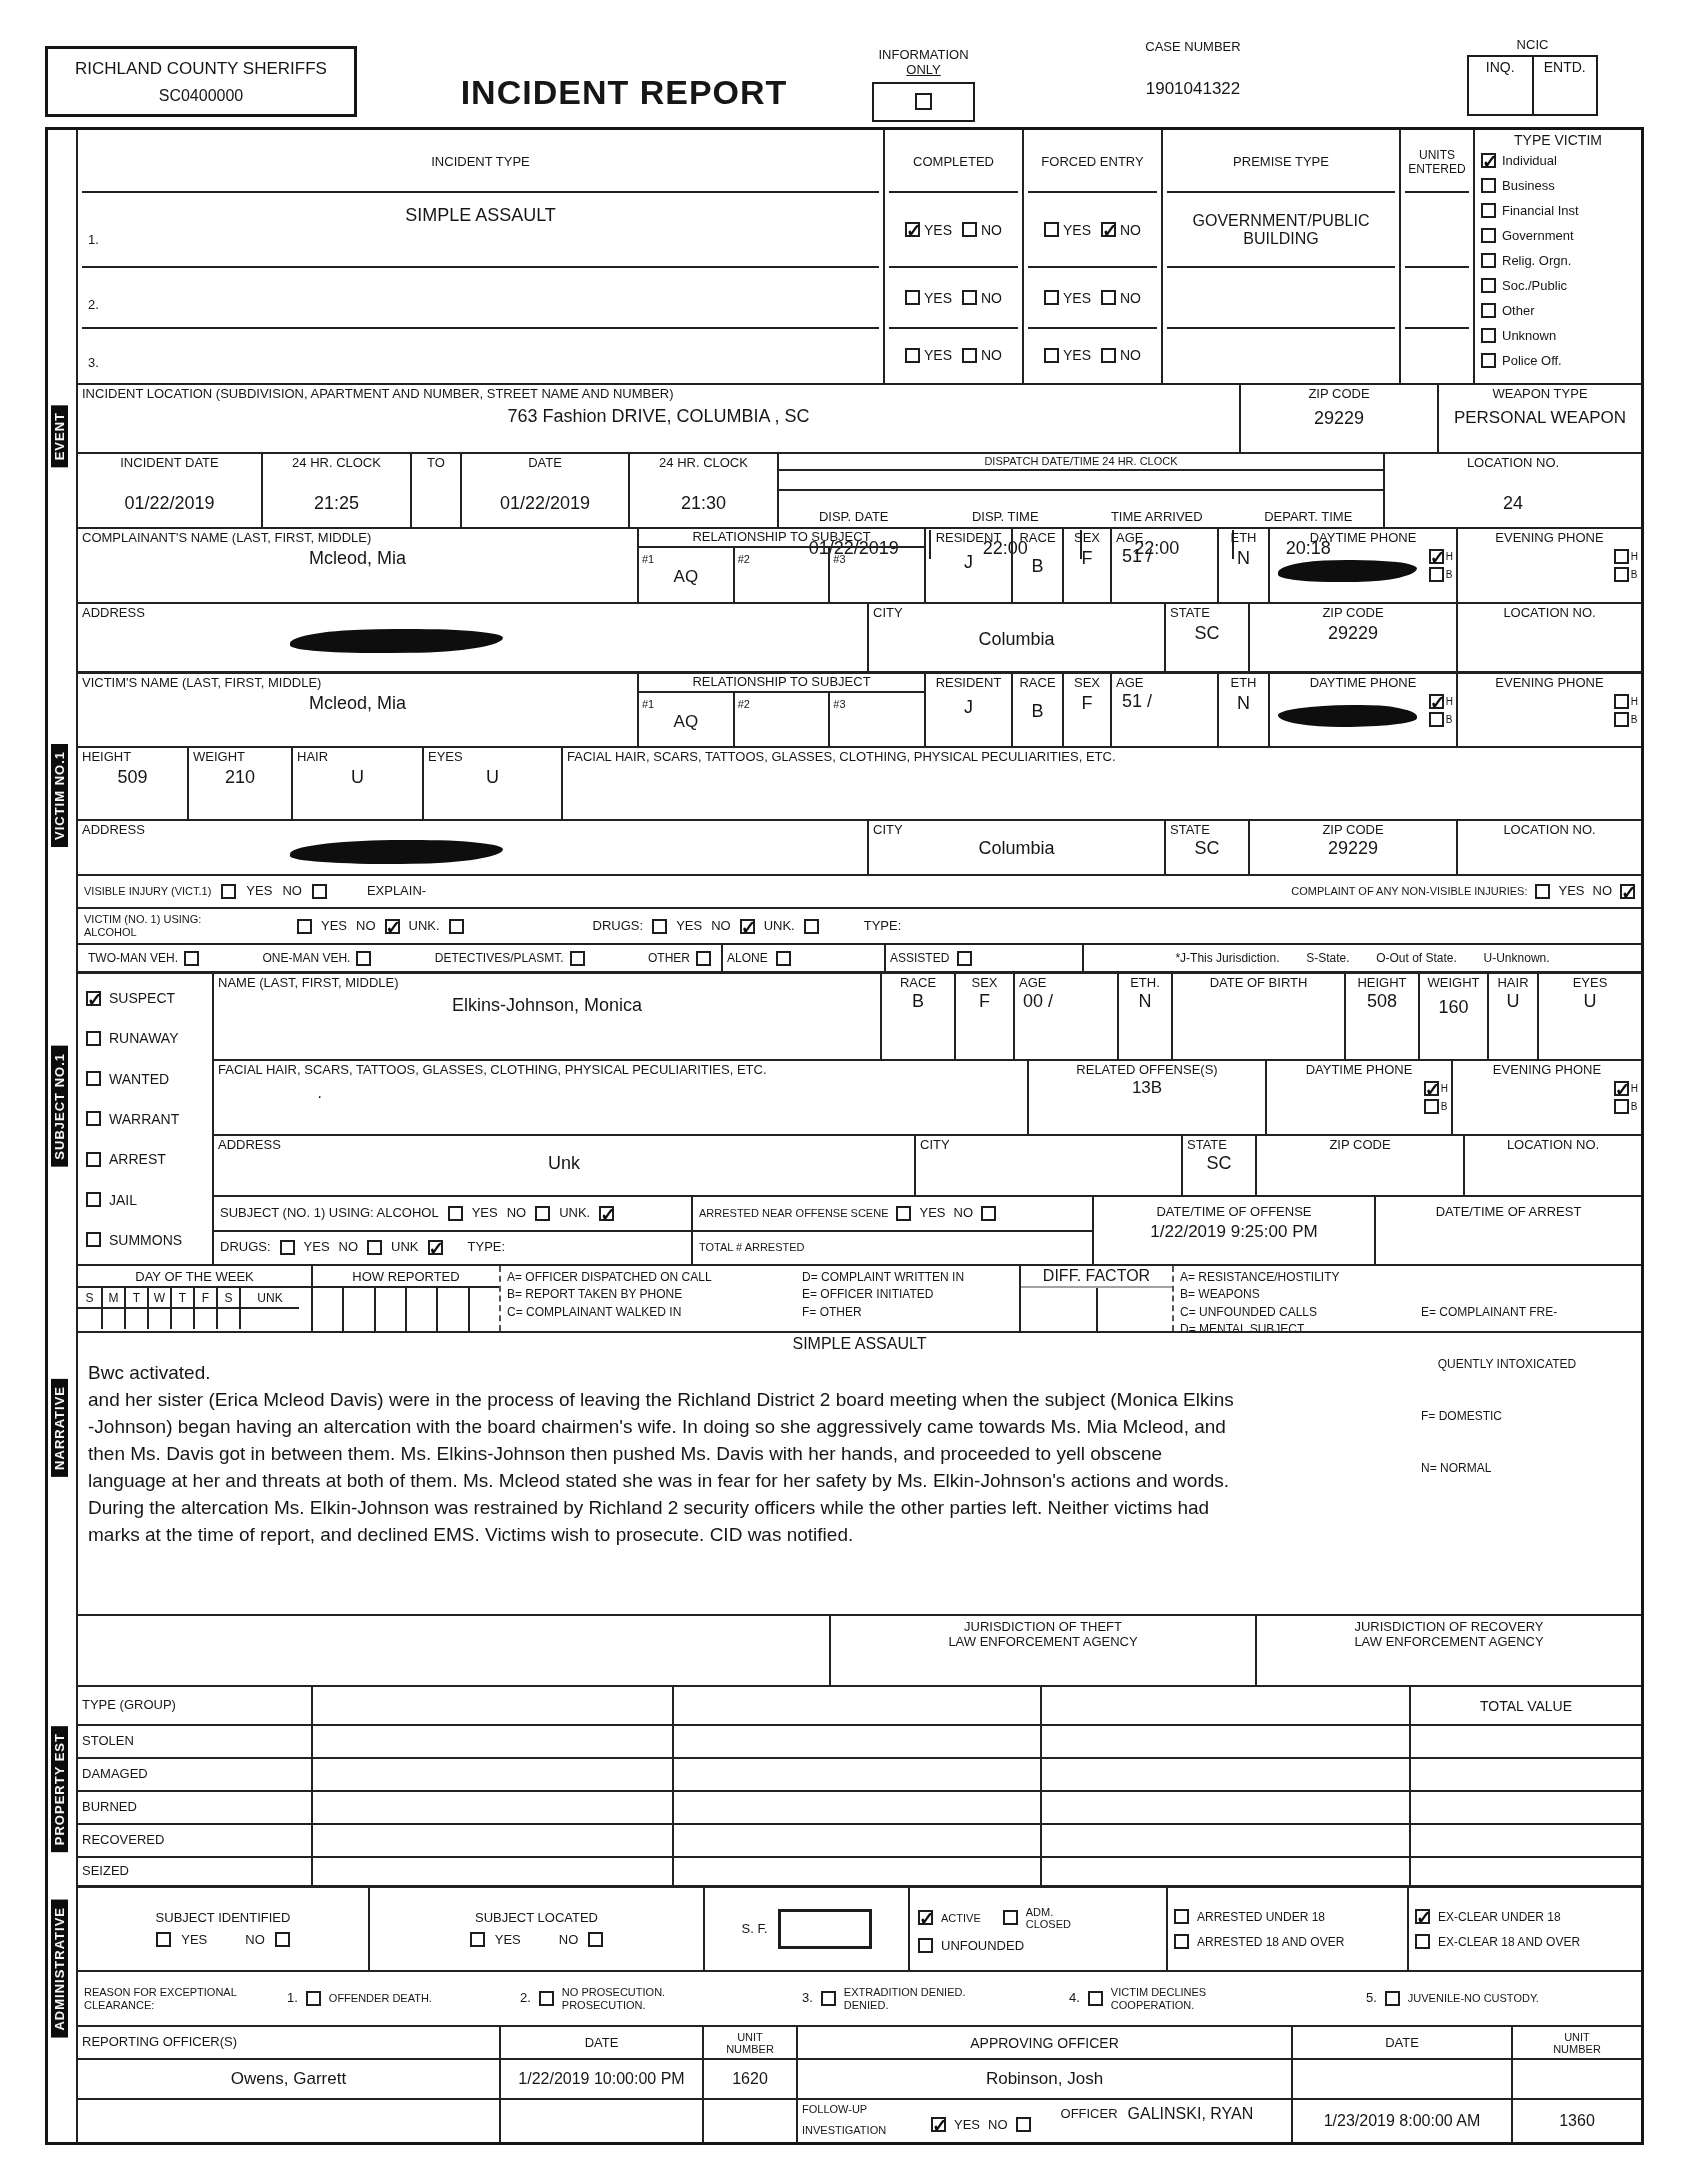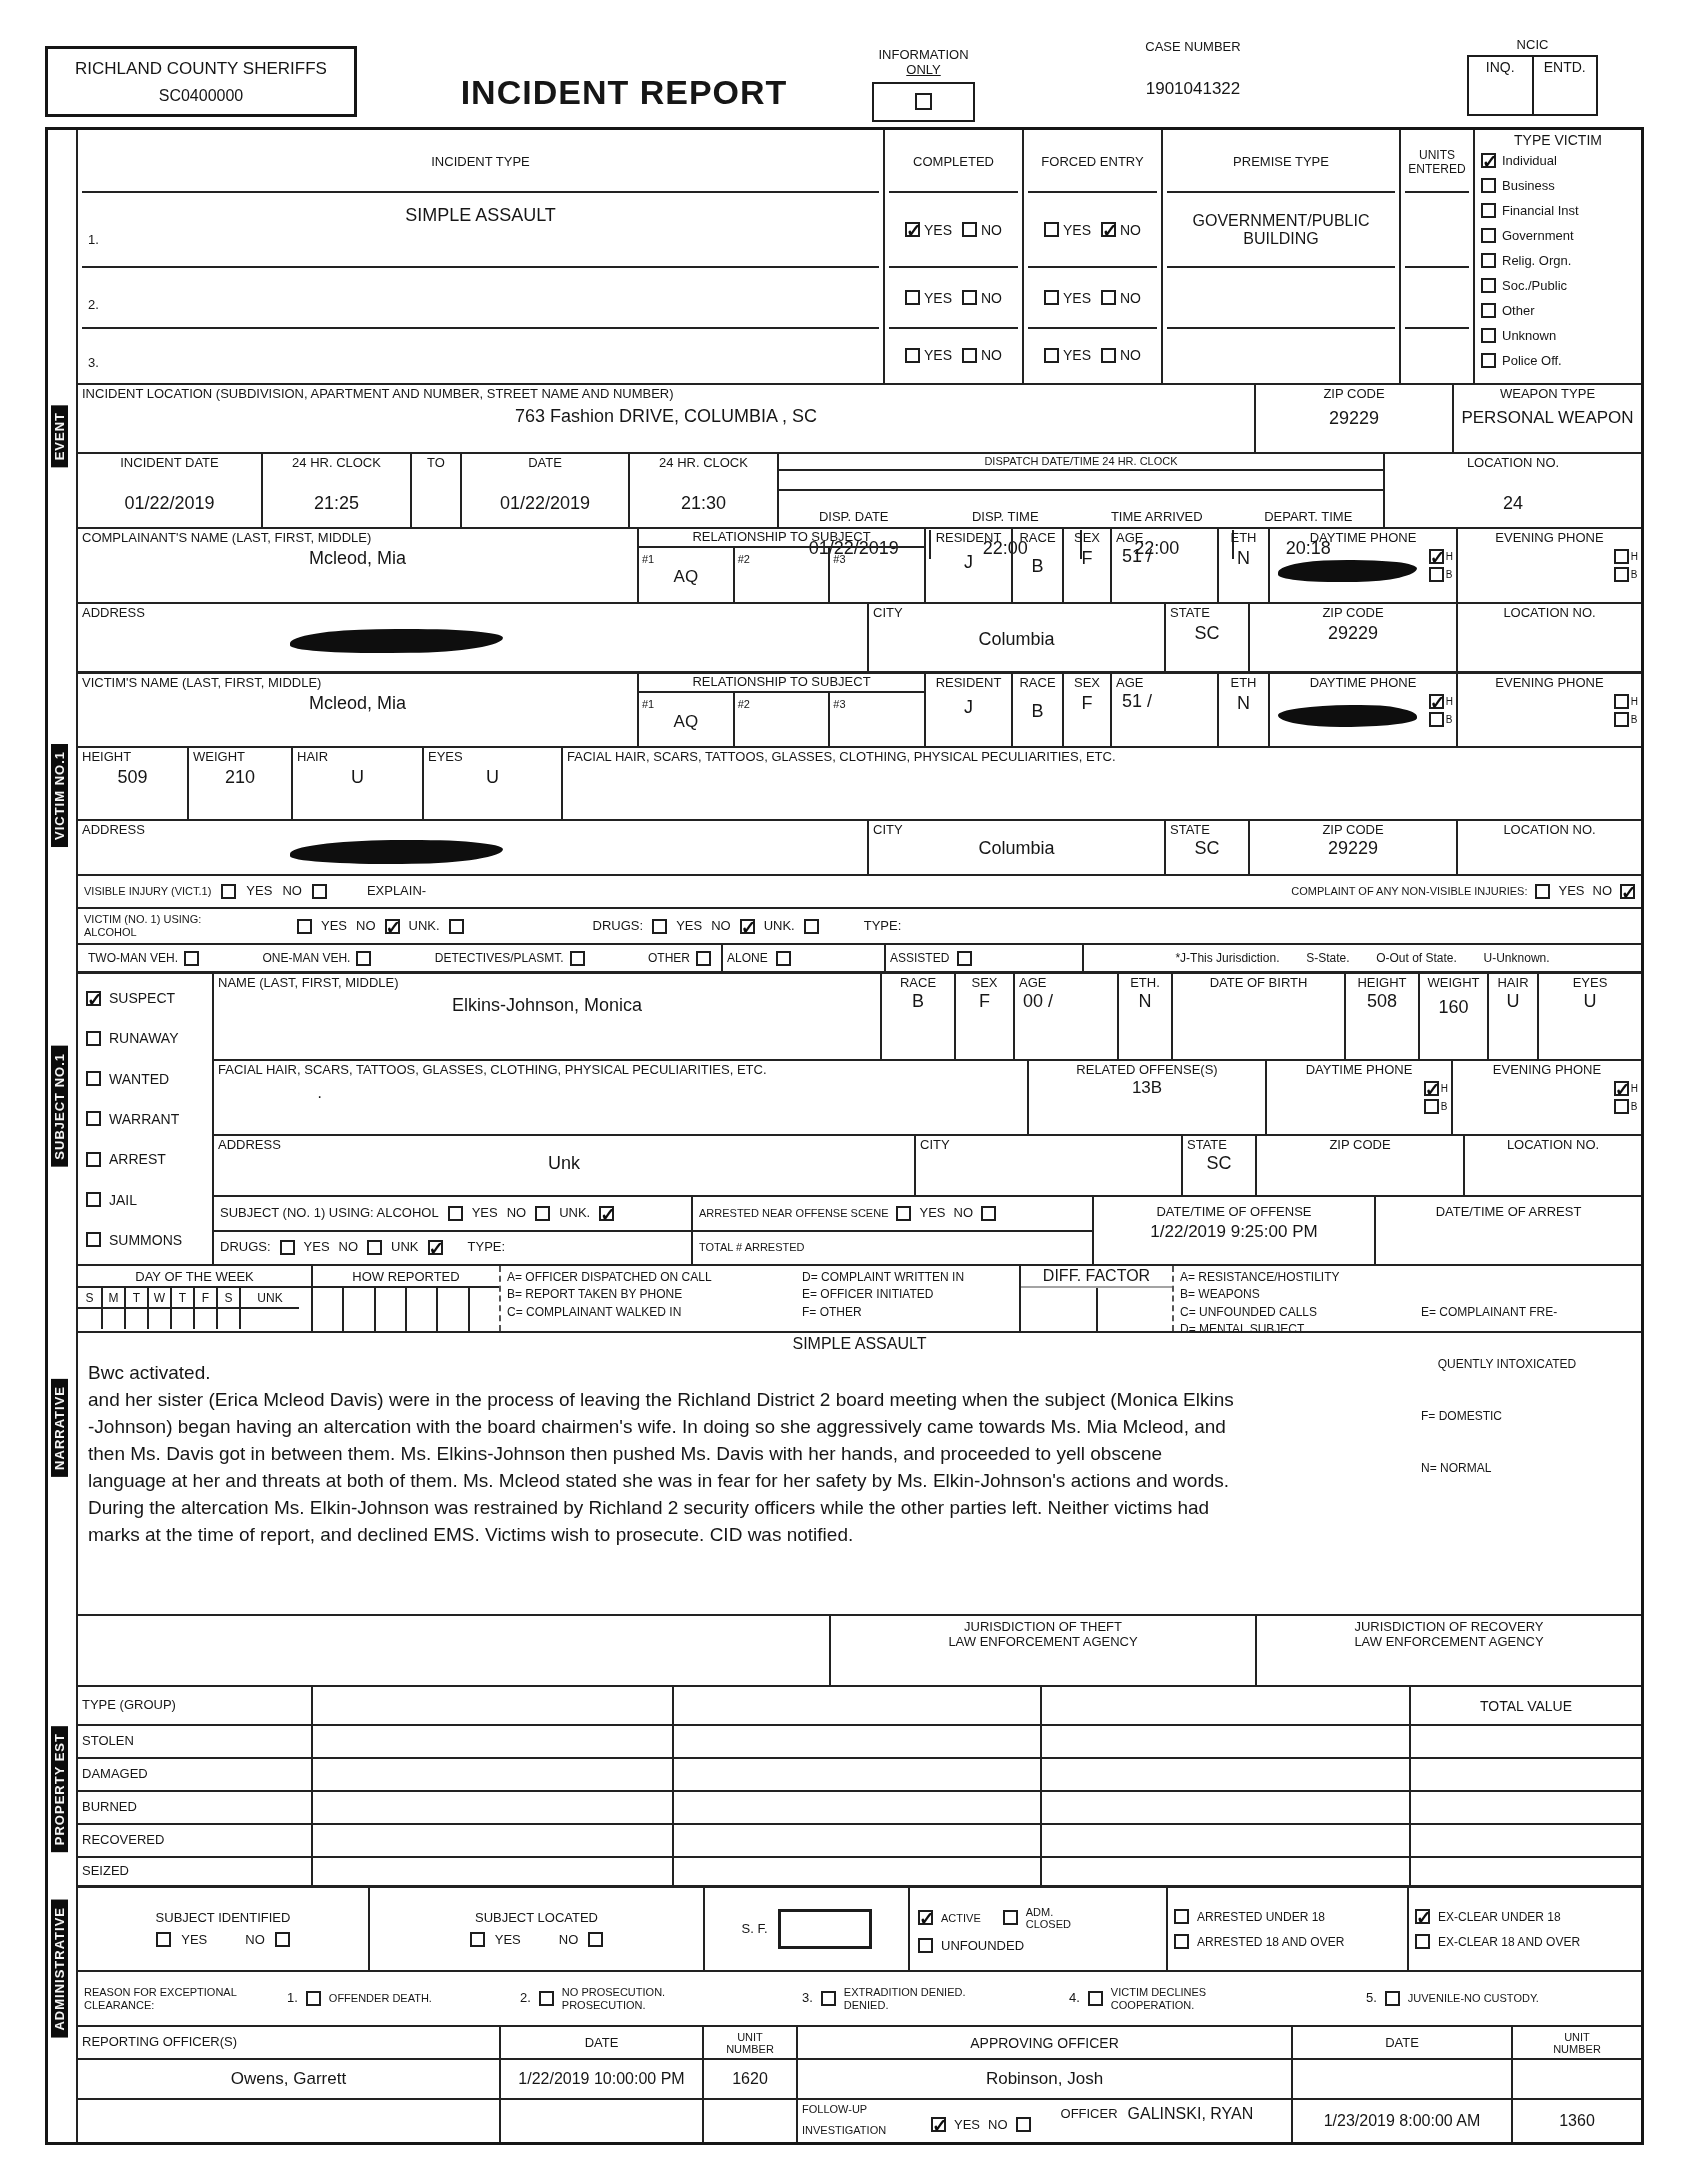--- a/index.html
+++ b/index.html
@@ -252,21 +252,21 @@
 
     <div class="band" style="height:69px;">
       <div class="c nb" style="flex:1;">
         <div class="lab13">INCIDENT LOCATION (SUBDIVISION, APARTMENT AND NUMBER, STREET NAME AND NUMBER)</div>
         <div class="val" style="margin-top:4px;">763 Fashion DRIVE, COLUMBIA , SC</div>
       </div>
       <div class="c" style="width:198px;">
         <div class="lab13 ctr">ZIP CODE</div>
         <div class="val" style="margin-top:6px;">29229</div>
       </div>
-      <div class="c" style="width:189px;">
+      <div class="c" style="width:204px;">
         <div class="lab13 ctr">WEAPON TYPE</div>
         <div class="val17" style="margin-top:6px;">PERSONAL WEAPON</div>
       </div>
     </div>
 
     <div class="band" style="height:75px;">
       <div class="c nb col" style="width:183px;">
         <div class="lab13 ctr">INCIDENT DATE</div>
         <div class="val" style="margin-top:22px;">01/22/2019</div>
       </div>

